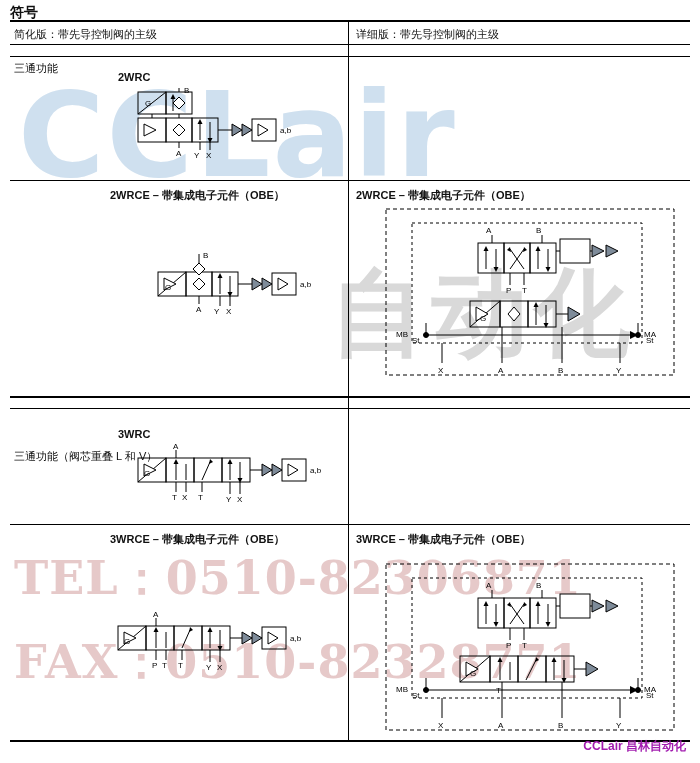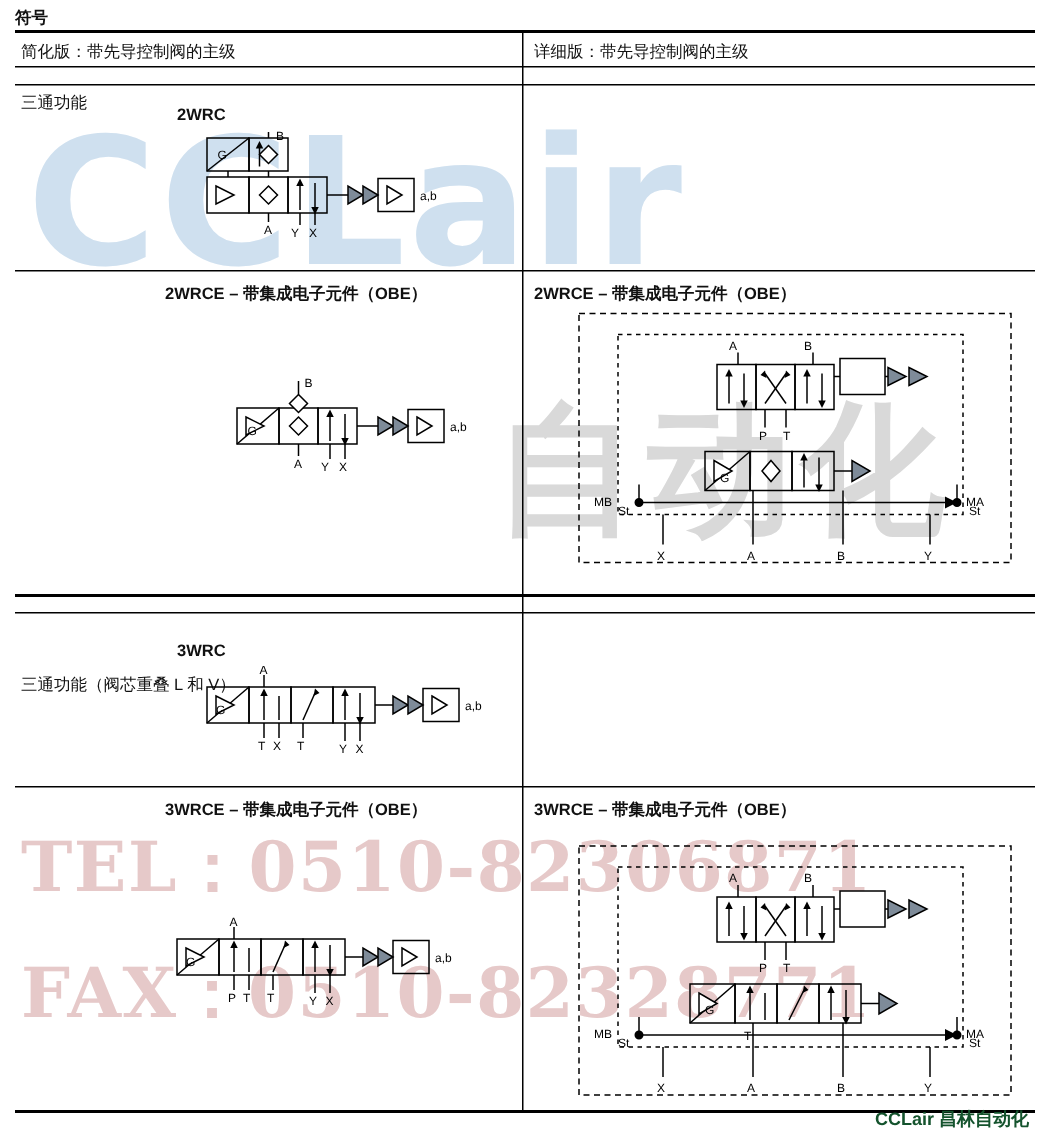--- a/index.html
+++ b/index.html
@@ -45,36 +45,36 @@
   .wm-fax{
     left:14px;top:632px;
     color:#e6c9c9;font-size:46px;font-weight:bold;
     font-family:"DejaVu Serif",serif;
     letter-spacing:1px;white-space:nowrap;
   }
 
   
   .title{
     position:absolute;left:10px;top:4px;
-    font-size:11px;font-weight:bold;
+    font-size:14px;font-weight:bold;
   }
   .hline{position:absolute;background:#000;height:1px;left:10px;width:680px;}
   .hline.thick{height:2px;}
   .vline{position:absolute;background:#000;width:1px;}
 
   .colhdr{position:absolute;font-size:11px;}
   .rowlabel{position:absolute;font-size:11px;}
   .code{position:absolute;font-size:11px;font-weight:bold;}
 
   
   .dia{position:absolute;}
   .dia svg{display:block;}
   .foot{
     position:absolute;right:14px;bottom:8px;
-    font-size:12px;font-weight:bold;color:#14532d;
+    font-size:12px;font-weight:bold;color:#a21caf;
   }
 </style>
 </head>
 <body>
 
 <div class="page">
 
   <div class="wm wm-cc">CCLair</div>
   <div class="wm wm-cn2">自动化</div>
   <div class="wm wm-tel">TEL：0510-82306871</div>

